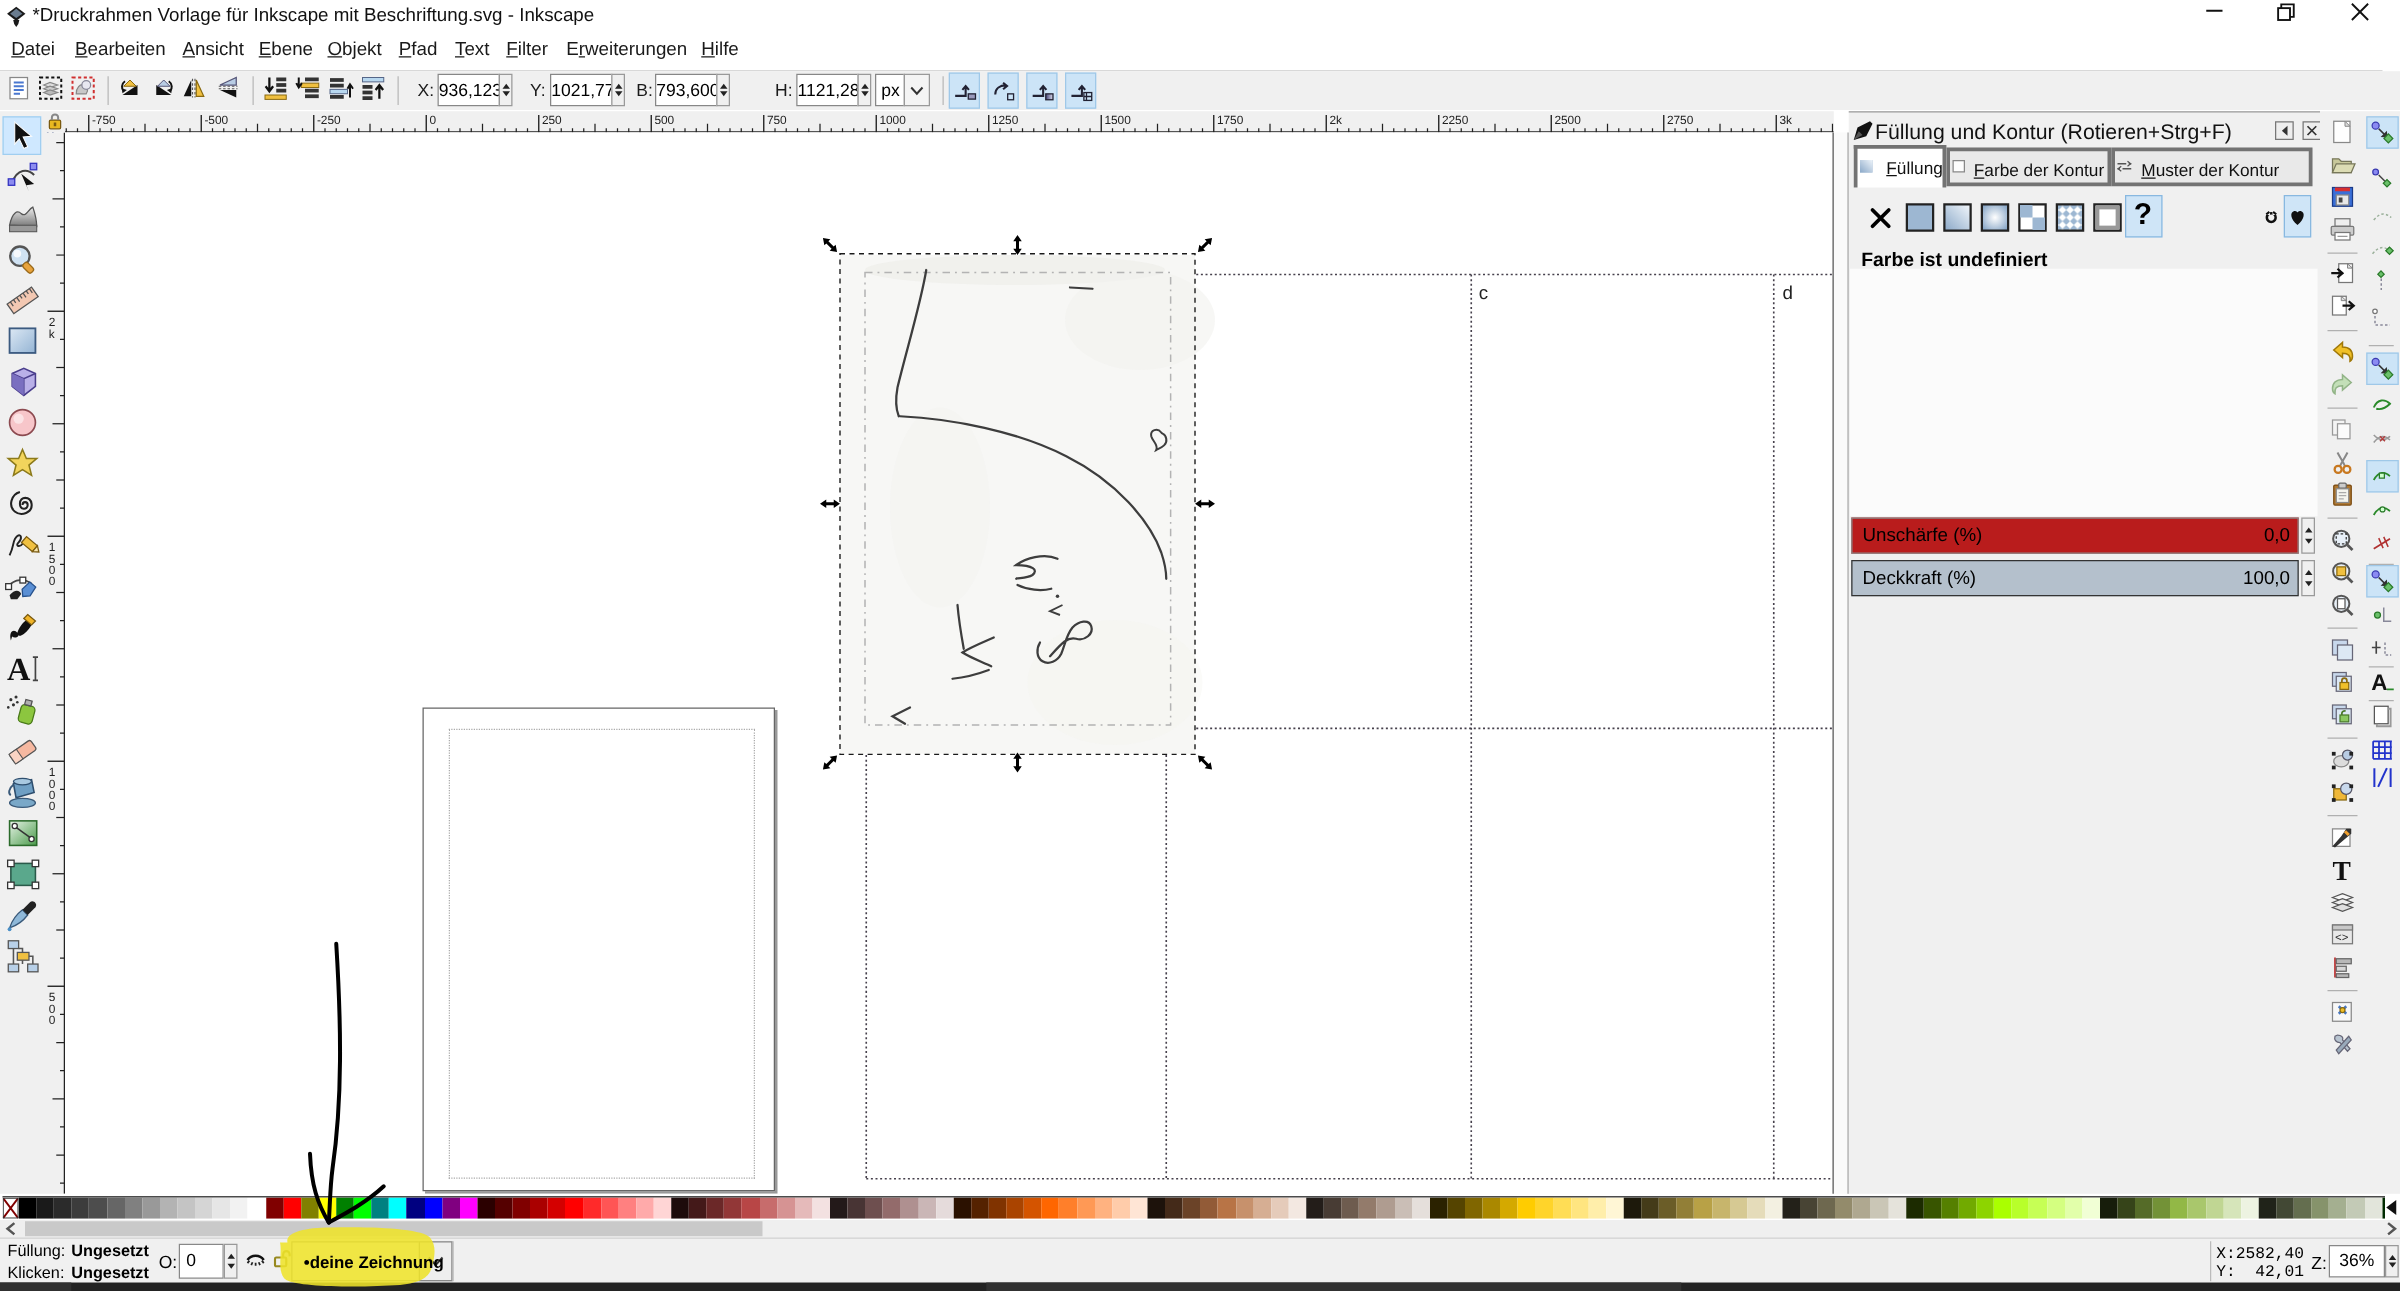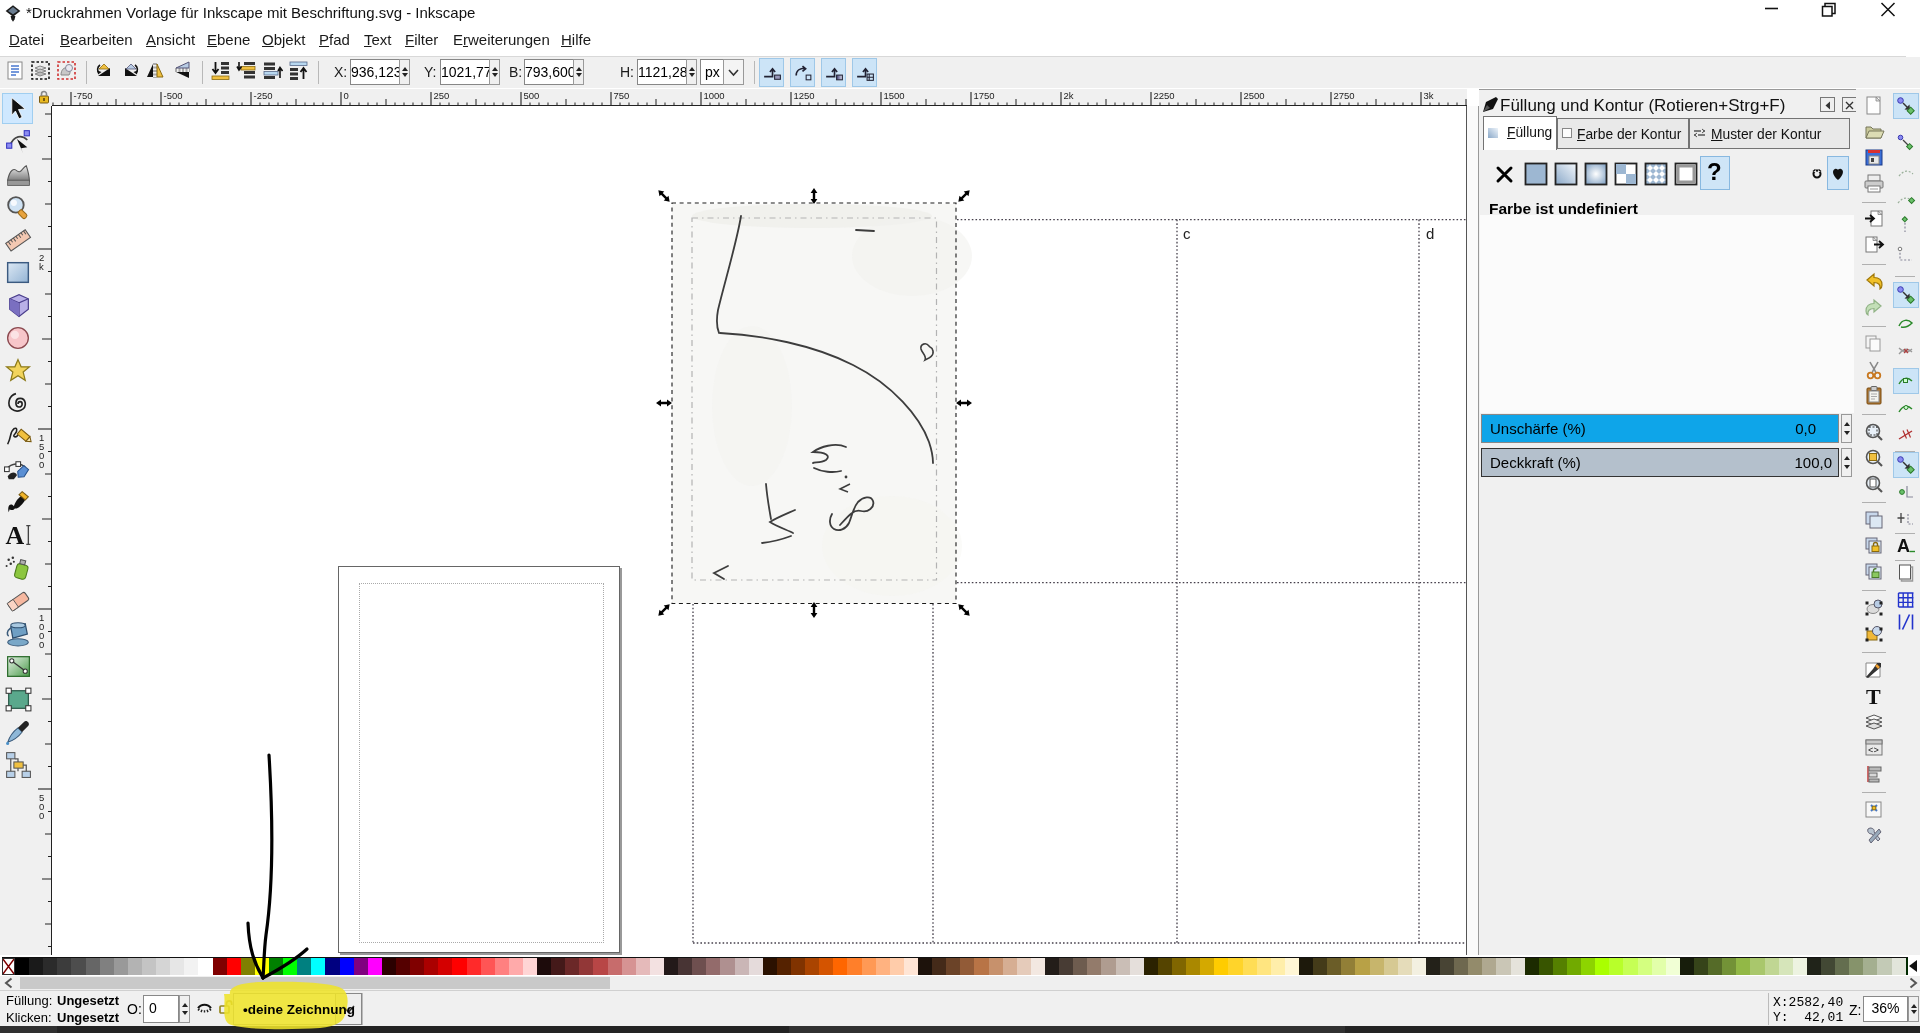--- a/index.html
+++ b/index.html
@@ -36,21 +36,21 @@
 
 #panel{left:1479px;top:89px;width:377px;height:866px;background:#f0f0f0;border-top:1px solid #999}
 #cmdcol{left:1856px;top:89px;width:36px;height:866px;background:#f0f0f0}
 #snapcol{left:1892px;top:89px;width:28px;height:866px;background:#f0f0f0}
 .cicon{position:absolute;left:7px;width:22px;height:22px}
 .sicon{position:absolute;left:3px;width:22px;height:22px}
 .csep{position:absolute;left:6px;width:24px;height:1px;background:#b0b0b0}
 .ssep{position:absolute;left:3px;width:20px;height:1px;background:#b0b0b0}
 
 #ptitle{left:0px;top:6px;width:377px;height:22px;font-size:17px;color:#111}
-.tab{position:absolute;top:28px;height:31px;border:1px solid #737373;background:#e9e9e9;font-size:13.8px;color:#111;padding-top:8px;white-space:nowrap}
+.tab{position:absolute;top:28px;height:31px;border:3px solid #737373;background:#e9e9e9;font-size:13.8px;color:#111;padding-top:8px;white-space:nowrap}
 #tab1{left:4px;top:26px;height:34px;background:#fff;border-bottom:none;z-index:2}
 #farbe{left:10px;top:110px;font-size:15.5px;font-weight:bold;color:#000}
 #pwhite{left:1px;top:125px;width:374px;height:198px;background:#fbfbfb}
 .prow{position:absolute;left:2px;width:358px;height:29px;border:1px solid #888;font-size:15px;color:#000}
 
 #palette{left:2px;top:957px;width:1906px;height:18px;background:#fff;border-top:1px solid #111;font-size:0;white-space:nowrap;overflow:hidden}
 #palette i{display:inline-block;width:14.12px;height:17px}
 #noneswatch{display:inline-block;width:13px;height:17px;background:#fff;position:relative}
 
 #hscroll{left:0;top:976px;width:1920px;height:14px;background:#efefef}
@@ -764,23 +764,23 @@
       <svg class="abs" style="left:330px;top:76px" width="16" height="16">
         <path d="M8 3.5 C4.5 3.5 3.5 6 3.5 8 C3.5 10.5 5.5 12.5 8 12.5 C10.5 12.5 12.5 10.5 12.5 8 C12.5 6 11.5 3.5 8 3.5 Z M8 5.5 C9.8 5.5 10.5 6.8 10.5 8 C10.5 9.4 9.4 10.5 8 10.5 C6.6 10.5 5.5 9.4 5.5 8 C5.5 6.8 6.2 5.5 8 5.5 Z" fill="#111" fill-rule="evenodd"></path>
         <rect x="3" y="3" width="4" height="3" fill="#f0f0f0"></rect>
         <rect x="9" y="3" width="4" height="3" fill="#f0f0f0"></rect>
         <path d="M4 5.5 L6.5 3.5 M9.5 3.5 L12 5.5" stroke="#111" stroke-width="1.6"></path>
       </svg>
       <div class="abs" style="left:348px;top:66px;width:22px;height:34px;background:#cfe5f7;border:1px solid #88b8e0"></div>
       <svg class="abs" style="left:351px;top:76px" width="16" height="16">
         <path d="M8 14 C2 9 2 4 5 3 C7 2.3 8 4 8 4 C8 4 9 2.3 11 3 C14 4 14 9 8 14 Z" fill="#111"></path>
       </svg>
- <div class="prow" style="top:324px;background:#0ea5e9">
+ <div class="prow" style="top:324px;background:#b91c1c">
         <span style="position:absolute;left:8px;top:5px">Unschärfe (%)</span>
-        <span style="position:absolute;right:22px;top:5px">0,0</span>
+        <span style="position:absolute;right:6px;top:5px">0,0</span>
       </div>
  <div class="spinbtn" style="left:362px;top:324px;height:29px"></div>
  <div class="prow" style="top:358px;background:#b4c0cc;border-color:#333">
         <span style="position:absolute;left:8px;top:5px">Deckkraft (%)</span>
         <span style="position:absolute;right:6px;top:5px">100,0</span>
       </div>
  <div class="spinbtn" style="left:362px;top:358px;height:29px"></div>
 </div>
 <div class="abs" id="cmdcol">
       <svg class="cicon" style="top:6px" width="22" height="22" viewBox="0 0 22 22">

